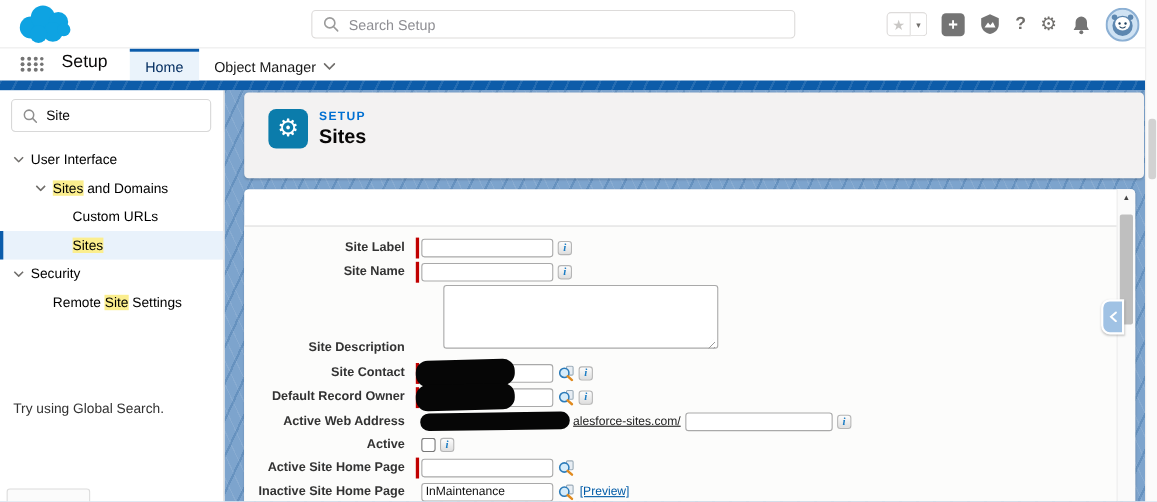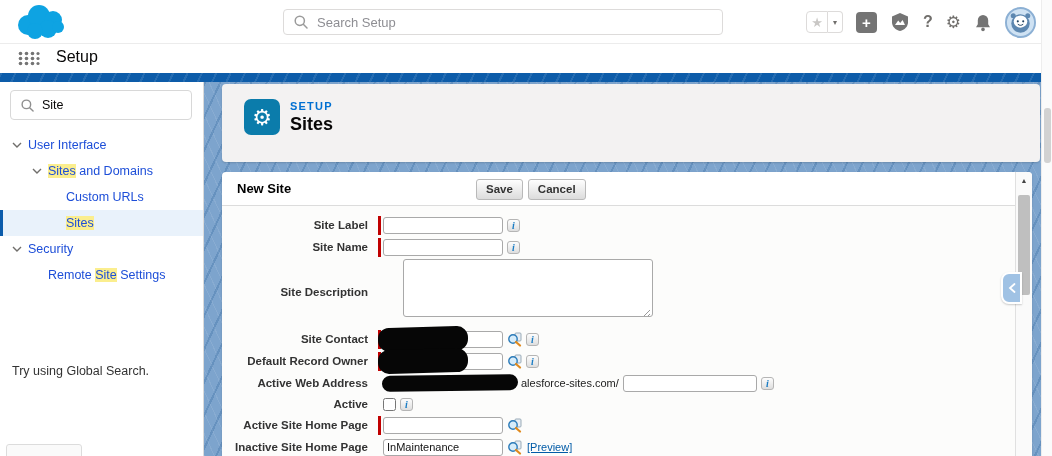--- a/index.html
+++ b/index.html
@@ -30,21 +30,21 @@
   .tab { height:29px; display:flex; align-items:center; gap:7px; padding:0 14px; font-size:13px; color:#181818; border-top:3px solid transparent; }
   .tab.active { background:#eaf3fb; border-top:3px solid #0b5cab; color:#032d60; }
   .blue-band { position:absolute; left:0; top:73px; width:1052px; height:9px; background-color:#0d5ca9;
     background-image:repeating-linear-gradient(115deg, rgba(255,255,255,.10) 0 2px, transparent 2px 13px); z-index:3; }
 
   
   .sidebar { position:absolute; left:0; top:82px; width:204px; height:374px; background:#fff; border-right:1px solid #dadada; z-index:2;padding-left:40px; }
   .s-search { position:absolute; left:10px; top:8px; width:182px; height:30px; border:1px solid #d8d8d8; border-radius:4px; display:flex; align-items:center; gap:8px; padding-left:10px; background:#fff; }
   .s-search input { border:none; outline:none; width:120px; font:12.5px "Liberation Sans", sans-serif; color:#080707; background:transparent; }
   .tree { position:absolute; left:0; top:50px; width:100%; }
-  .tree-item { height:26px; display:flex; align-items:center; font-size:12.5px; color:#1d4ed8; cursor:default; }
+  .tree-item { height:26px; display:flex; align-items:center; font-size:12.5px; color:#000000; cursor:default; }
   .tree-item .chev { width:14px; display:flex; justify-content:center; margin-right:4px; }
   .lvl0 { padding-left:10px; }
   .lvl1 { padding-left:30px; }
   .lvl2 { padding-left:66px; }
   .tree-item.selected { background:#e9f2fb; box-shadow:inset 3px 0 0 #0b5cab; }
   mark { background:#fbee8e; color:inherit; padding:0; }
   .s-footer { position:absolute; left:12px; top:280px; width:180px; font-size:12.5px; color:#333; line-height:19px; }
 
   .content { position:absolute; left:204px; top:82px; width:837px; height:374px;
     background-color:#7da4cd;
@@ -58,39 +58,39 @@
   .page-title { position:absolute; left:68px; top:30px; font-size:18px; font-weight:bold; color:#080707; }
 
   
   .panel { position:absolute; left:18px; top:90px; width:810px; height:284px; background:#fff; border-radius:4px 4px 0 0; box-shadow:0 1px 2px rgba(0,0,0,.15); }
   .panel-head { position:relative; height:33px; }
   .panel-title { position:absolute; left:15px; top:9px; font-size:13px; font-weight:bold; color:#010101; }
   .btn-row { position:absolute; left:254px; top:7px; display:flex; gap:5px; }
   .sf-btn { font:bold 11.5px "Liberation Sans", sans-serif; color:#333; padding:3px 9px 4px; border:1px solid #b9b9b9; border-radius:3px; background:linear-gradient(#fefefe,#dcdcdc); }
   .fields { position:absolute; left:0; top:33px; right:17px; bottom:0; border-top:1px solid #dcdcdc; background:#fcfcfb; padding-top:8px; overflow:hidden; }
   .frow { display:flex; align-items:center; height:22px; }
-  .frow.ta-row { height:64px; align-items:center; margin-bottom:6px;gap:20px; }
+  .frow.ta-row { height:64px; align-items:flex-end; margin-bottom:6px;gap:20px; }
   .frow.cb-row { height:20px; }
   .flabel { width:156px; padding-right:10px; text-align:right; font-size:11.5px; font-weight:bold; color:#333; flex-shrink:0; }
   .fctrl { display:flex; align-items:center; position:relative; }
   .pad5 { padding-left:5px; }
   .req { width:3px; height:19px; background:#c00000; margin-right:2px; flex-shrink:0; }
   .tinput { width:120px; height:17px; border:1px solid #a9a9a9; border-radius:3px; font:11px "Liberation Sans", sans-serif; padding:0 3px; color:#111; background:#fff; outline:none; }
   .tinput.mid { width:134px; }
   textarea.tarea { width:250px; height:58px; border:1px solid #a9a9a9; border-radius:3px; resize:none; font:11px "Liberation Sans", sans-serif; padding:2px 3px; background:#fff; outline:none; }
   .ta-wrap { position:relative; }
   .ta-handle { position:absolute; right:3px; bottom:5px; width:9px; height:9px;
     background:repeating-linear-gradient(135deg, transparent 0 2px, #9a9a9a 2px 3px);
     clip-path:polygon(100% 0, 100% 100%, 0 100%); }
   .icon-gap { margin-left:4px; display:inline-flex; align-items:center; }
   .info-ic { width:13px; height:13px; border:1px solid #b5b5b5; border-radius:3px; background:linear-gradient(#fdfdfd,#dedede); color:#1a7cc4; font:italic bold 10px/11px "Liberation Serif", serif; text-align:center; display:inline-block; flex-shrink:0; }
   .inp-wrap { position:relative; display:inline-flex; }
   .blob-over { position:absolute; left:-5px; top:-4px; width:90px; height:24px; background:#060606; border-radius:11px; transform:rotate(-1.5deg); }
   .blob-inline { width:136px; height:16px; background:#060606; border-radius:8px; transform:rotate(-0.8deg); margin-right:3px; flex-shrink:0; }
-  .dwa-text { font-size:11px; color:#222; margin-right:4px; white-space:nowrap; }
+  .dwa-text { font-size:11px; color:#222; margin-right:4px; white-space:nowrap;text-decoration:underline; }
   .cbox { width:13px; height:13px; border:1px solid #8f8f8f; border-radius:2px; background:#fff; }
   .preview-link { font-size:11px; color:#015ba7; text-decoration:underline; margin-left:5px; }
 
   
   .v-scroll { position:absolute; right:0; top:0; bottom:0; width:17px; background:#fafafa; border-left:1px solid #e0e0e0; border-radius:0 4px 0 0; }
   .v-up { height:17px; text-align:center; font-size:7px; color:#444; line-height:17px; }
   .v-thumb { position:absolute; left:2px; top:23px; width:12px; height:100px; background:#bfbfbf; border-radius:2px; }
 
   
   .collapse-tab { position:absolute; left:797px; top:190px; width:21px; height:32px; background:#a0c2e4; border:2px solid #fff; border-radius:8px 0 0 8px; display:flex; align-items:center; justify-content:center; box-shadow:0 1px 2px rgba(0,0,0,.2); }
@@ -174,20 +174,31 @@
             <circle cx="14.5" cy="7.5" r="1.8"></circle>
             <circle cx="20" cy="7.5" r="1.6"></circle>
           <circle cx="2.5" cy="12.5" r="1.8"></circle>
             <circle cx="8.5" cy="12.5" r="1.8"></circle>
             <circle cx="14.5" cy="12.5" r="1.8"></circle>
             <circle cx="20" cy="12.5" r="1.6"></circle>
         </g>
       </svg>
     </span>
     <span class="app-label">Setup</span>
+    <div class="tabs">
+      <span class="tab active">
+        <span>Home</span>
+      </span>
+      <span class="tab">
+        <span>Object Manager</span>
+        <svg width="11" height="7" viewBox="0 0 11 7">
+          <path d="M1 1l4.5 4.5L10 1" stroke="#706e6b" stroke-width="1.5" fill="none" stroke-linecap="round"></path>
+        </svg>
+      </span>
+    </div>
   </div>
   <div class="blue-band"></div>
 
   <div class="sidebar">
     <div class="s-search">
       <svg width="13" height="13" viewBox="0 0 14 14">
         <circle cx="5.8" cy="5.8" r="4.6" fill="none" stroke="#8f8f8f" stroke-width="1.5"></circle>
         <line x1="9.3" y1="9.3" x2="13" y2="13" stroke="#8f8f8f" stroke-width="1.5" stroke-linecap="round"></line>
       </svg>
       <input type="text" value="Site" style="">
@@ -234,27 +245,20 @@
 
   <div class="content">
 
     <div class="page-card">
       <span class="setup-tile">⚙</span>
       <span class="eyebrow">SETUP</span>
       <span class="page-title">Sites</span>
     </div>
 
     <div class="panel">
-      <div class="panel-head">
-        <span class="panel-title">New Site</span>
-        <span class="btn-row">
-          <button class="sf-btn">Save</button>
-          <button class="sf-btn">Cancel</button>
-        </span>
-      </div>
 
       <div class="fields">
 
         <div class="frow">
           <span class="flabel">Site Label</span>
           <span class="fctrl">
             <span class="req"></span>
             <input class="tinput" type="text" value="" style="">
             <span class="icon-gap">
                 <span class="info-ic">i</span>

